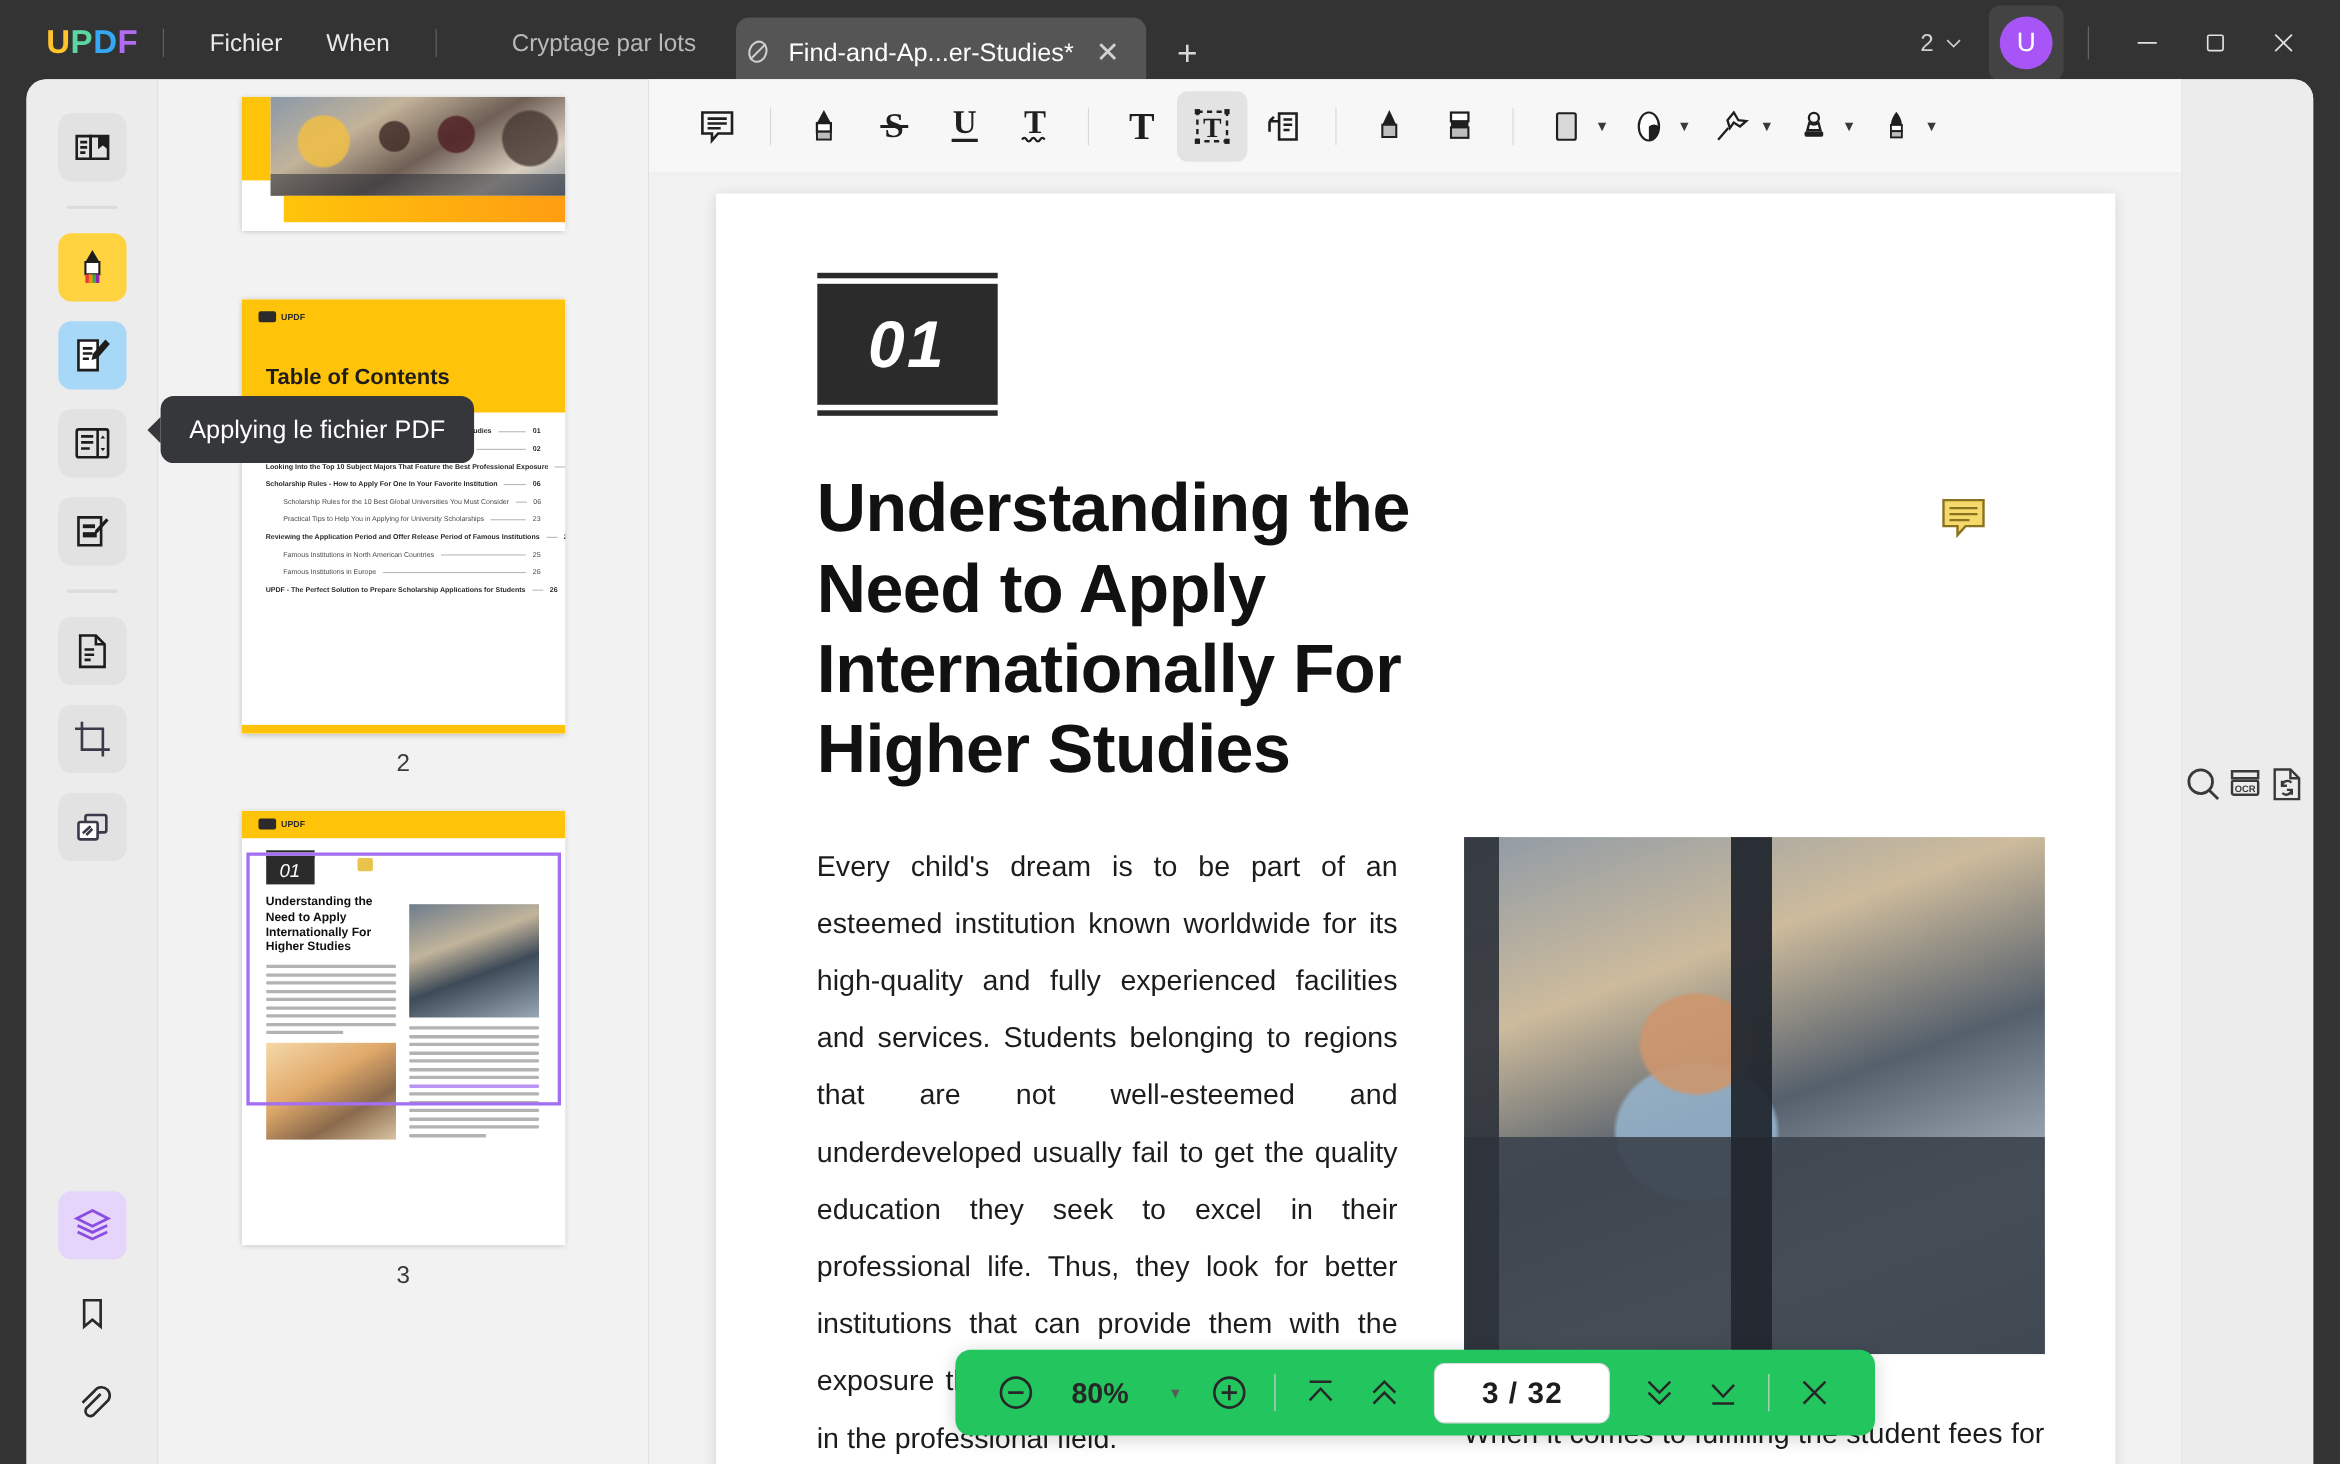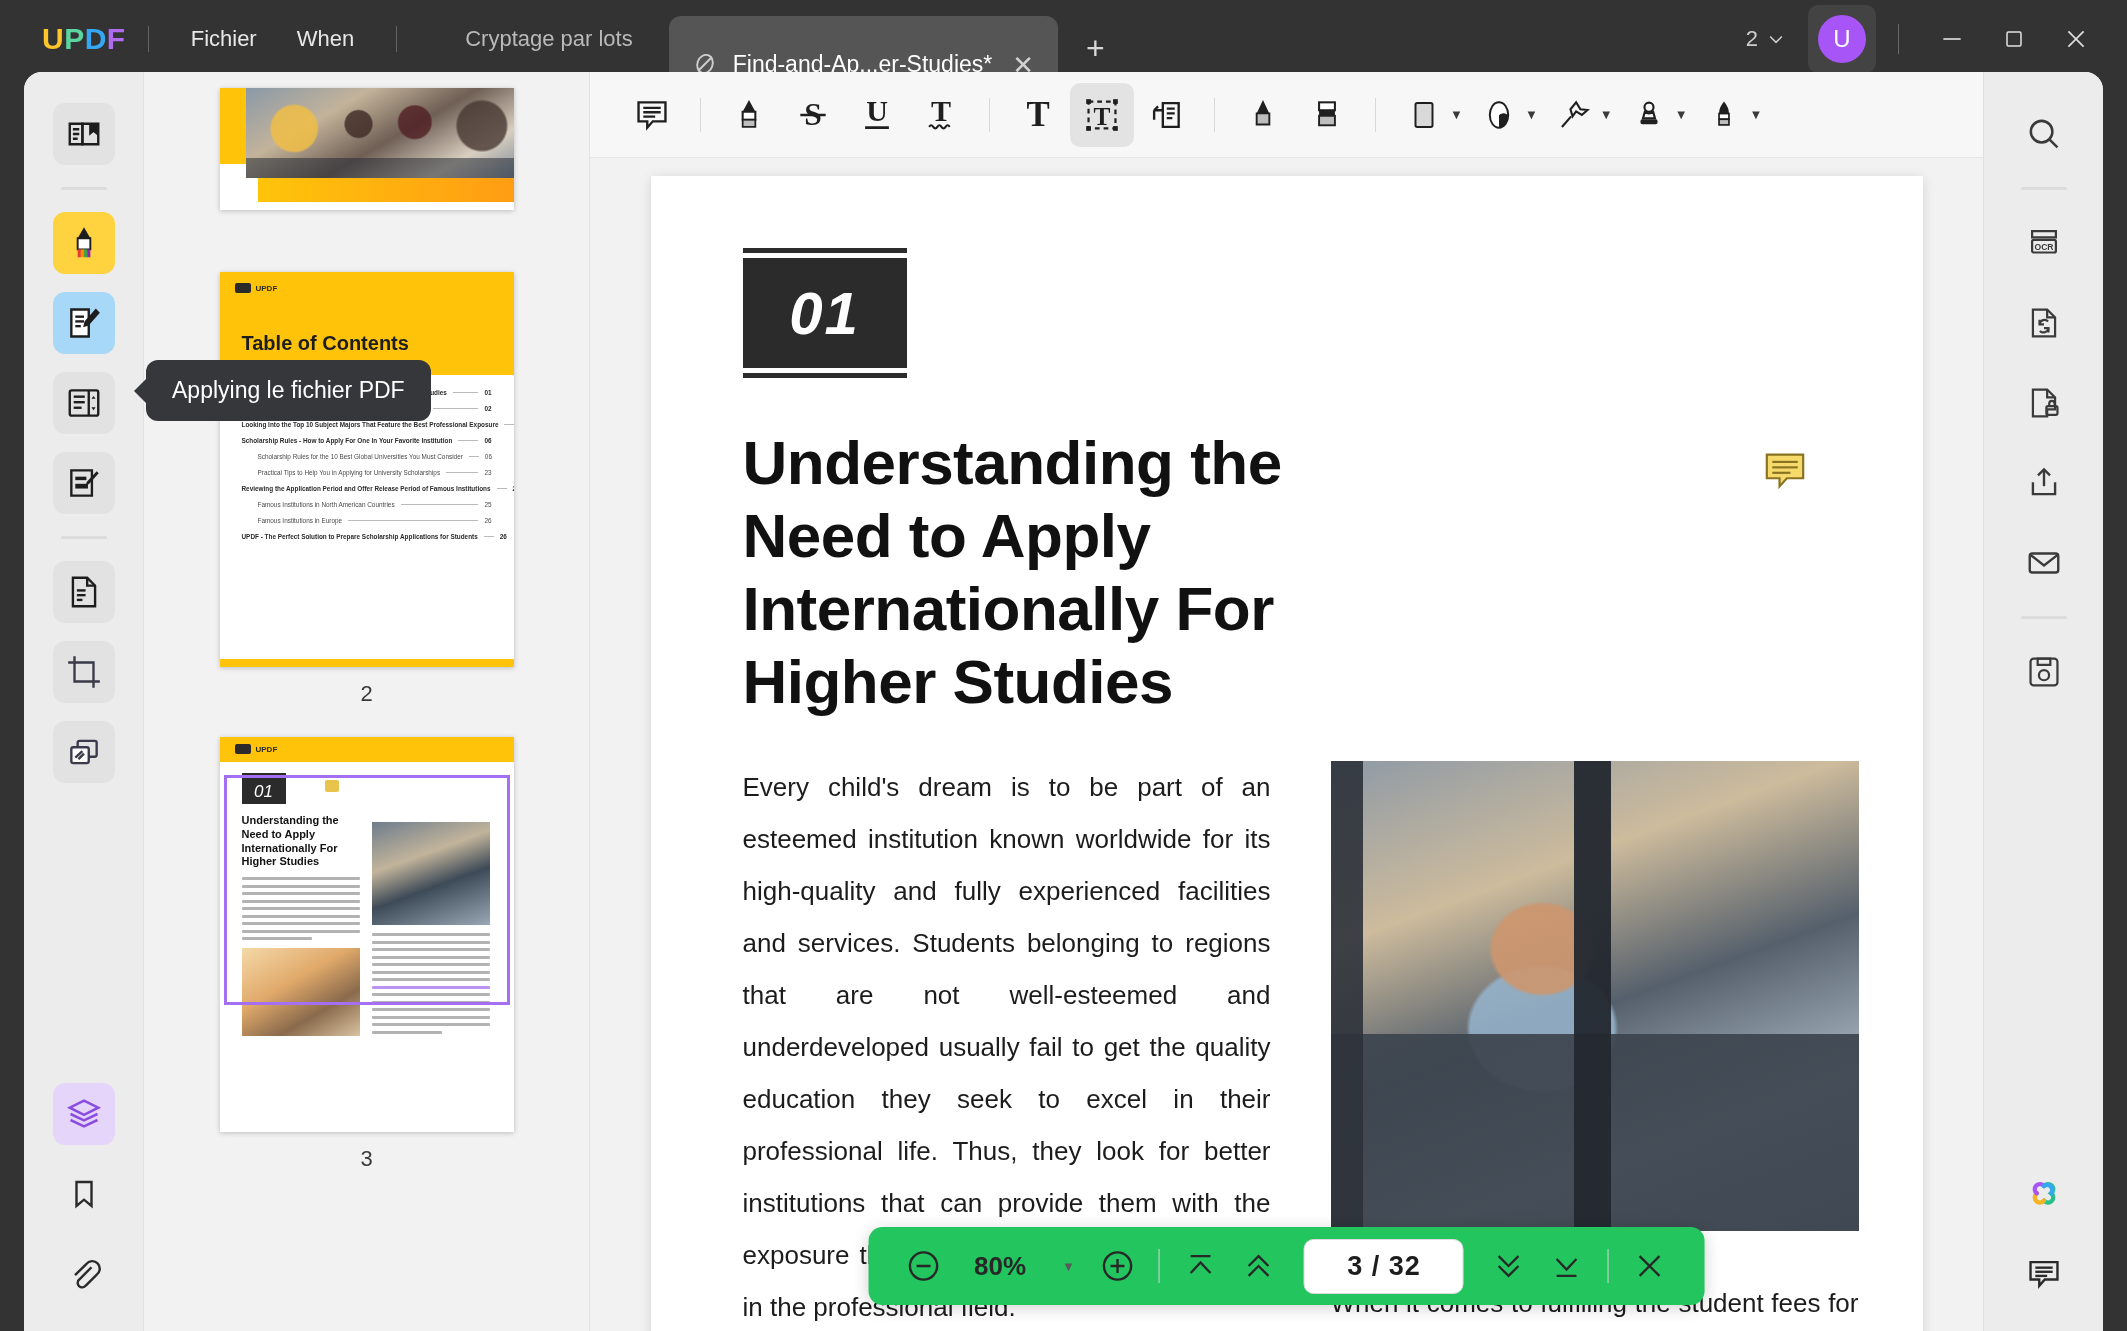--- a/index.html
+++ b/index.html
@@ -32,22 +32,22 @@
   .tb-sep { width:1px; height:26px; background:#636363; margin:0 22px; }
   .menu-item {
     color:#e8e8e8; font-size:22px; padding:6px 20px; cursor:default;
     white-space:nowrap;
   }
   .batch-label {
     color:#b9b9b9; font-size:22px; margin-left:46px; white-space:nowrap;
   }
   .tabstrip { display:flex; align-items:flex-end; margin-left:36px; height:78px; }
   .tab {
-    display:flex; align-items:flex-end; gap:14px;
-    height:62px; padding:0 18px 0 22px;
+    display:flex; align-items:center; gap:14px;
+    height:62px; padding:0 18px 0 6px;
     background:#555556; border-radius:12px 12px 0 0;
     margin-bottom:0;
     margin-top:24px;
   }
   .tab-title { color:#fff; font-size:23px; white-space:nowrap; }
   .tab-x { color:#d2d2d2; font-size:26px; padding:0 6px; line-height:1; }
   .newtab { color:#d8d8d8; font-size:32px; margin-left:28px; margin-bottom:14px; line-height:1;}
   .tb-right {
     position:absolute; right:20px; top:0; height:78px;
     display:flex; align-items:center; gap:0;
@@ -258,21 +258,21 @@
   .fb-sep { width:1px; height:34px; background:#d6d6d6; margin:0 12px; }
   .pagebox {
     background:#fff; border:1px solid #dcdcdc; border-radius:10px;
     padding:11px 30px; font-size:27px; color:#1d1d1d; margin:0 16px;
     min-width:160px; text-align:center; letter-spacing:1px;
   }
 
   
   .rrail {
     width:120px; flex:none; background:#ececec;
-    display:flex; flex-direction:column; align-items:center; padding-top:22px;
+    display:flex; align-items:center; padding-top:22px;
     border-left:1px solid #e0e0e0;
   }
 
   svg { display:block; }
 </style>
 </head>
 <body>
 
 <div class="app">
 

